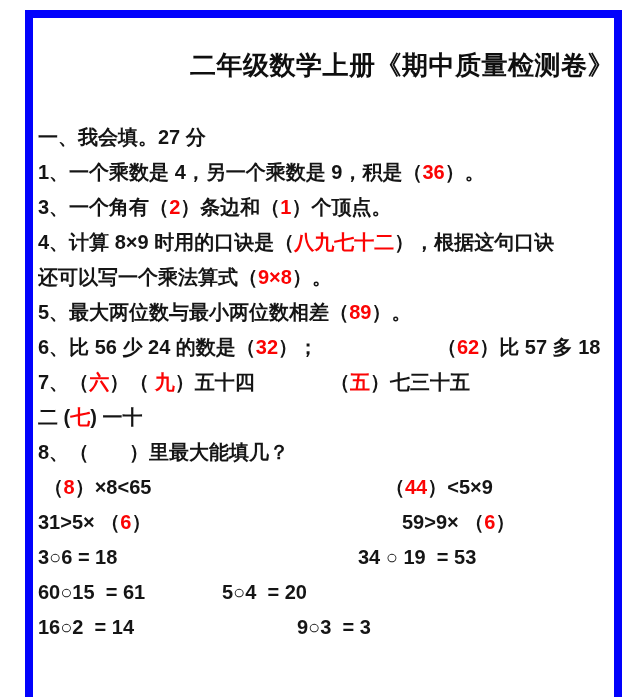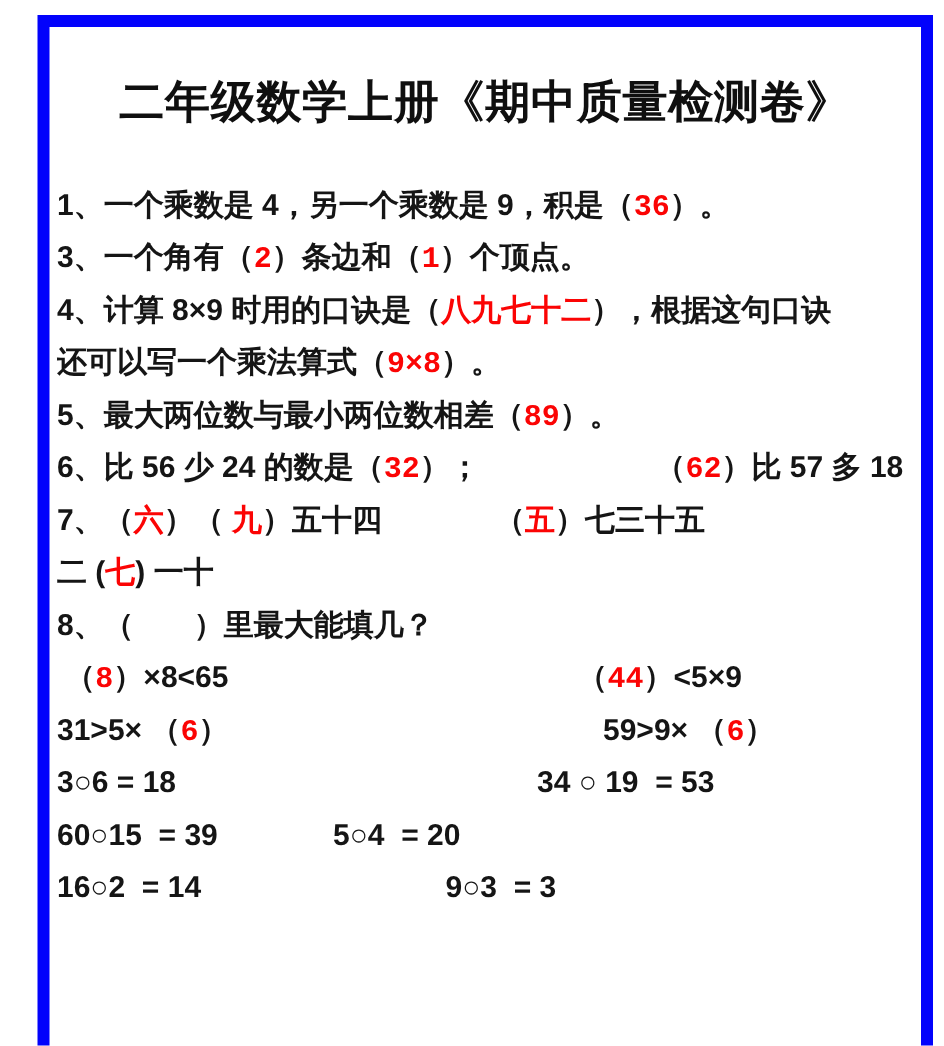--- a/index.html
+++ b/index.html
@@ -7,49 +7,50 @@
     width:629px;height:697px;overflow:hidden;background:#ffffff;
     font-family:"Liberation Sans","DejaVu Sans",sans-serif;
     font-weight:bold;color:#151515;position:relative;
   }
   .frame{
     position:absolute;left:25px;top:10px;width:581px;height:720px;
     border:8px solid #0202fc;background:#ffffff;box-sizing:content-box;
   }
   .title{
     position:absolute;left:33px;top:48px;width:581px;
-    text-align:center;font-size:30px;font-weight:bold;color:#0f0f0f;
+    text-align:right;font-size:26px;font-weight:bold;color:#0f0f0f;
     letter-spacing:0.5px;white-space:pre;
   }
   .lines{
     position:absolute;left:38px;top:120px;width:578px;
     font-size:20px;
   }
   .line{
     position:relative;height:35px;line-height:35px;white-space:pre;
   }
   .rcol{position:absolute;top:0;white-space:pre;}
-  .ans{color:#fb0404;font-family:Liberation Mono, monospace;}
+  .ans{color:#fb0404;}
   .txt{color:#151515;}
 </style>
 </head>
 <body>
 
 <div class="frame"></div>
 
 <div class="title">二年级数学上册《期中质量检测卷》</div>
 
 <div class="lines">
+    <div class="line"><span class="txt">一、我会填。27 分</span></div>
     <div class="line"><span class="txt">1、一个乘数是 4，另一个乘数是 9，积是（</span><span class="ans">36</span><span class="txt">）。</span></div>
     <div class="line"><span class="txt">3、一个角有（</span><span class="ans">2</span><span class="txt">）条边和（</span><span class="ans">1</span><span class="txt">）个顶点。</span></div>
     <div class="line"><span class="txt">4、计算 8×9 时用的口诀是（</span><span class="ans">八九七十二</span><span class="txt">），根据这句口诀</span></div>
     <div class="line"><span class="txt">还可以写一个乘法算式（</span><span class="ans">9×8</span><span class="txt">）。</span></div>
     <div class="line"><span class="txt">5、最大两位数与最小两位数相差（</span><span class="ans">89</span><span class="txt">）。</span></div>
     <div class="line"><span class="txt">6、比 56 少 24 的数是（</span><span class="ans">32</span><span class="txt">）；</span><span class="rcol" style="left: 399px;"><span class="txt">（</span><span class="ans">62</span><span class="txt">）比 57 多 18</span></span></div>
     <div class="line"><span class="txt">7、（</span><span class="ans">六</span><span class="txt">）（ </span><span class="ans">九</span><span class="txt">）五十四</span><span class="rcol" style="left: 292px;"><span class="txt">（</span><span class="ans">五</span><span class="txt">）七三十五</span></span></div>
     <div class="line"><span class="txt">二 (</span><span class="ans">七</span><span class="txt">) 一十</span></div>
     <div class="line"><span class="txt">8、（　　）里最大能填几？</span></div>
     <div class="line"><span class="txt"> （</span><span class="ans">8</span><span class="txt">）×8&lt;65</span><span class="rcol" style="left: 347px;"><span class="txt">（</span><span class="ans">44</span><span class="txt">）&lt;5×9</span></span></div>
     <div class="line"><span class="txt">31&gt;5× （</span><span class="ans">6</span><span class="txt">）</span><span class="rcol" style="left: 364px;"><span class="txt">59&gt;9× （</span><span class="ans">6</span><span class="txt">）</span></span></div>
     <div class="line"><span class="txt">3○6 = 18</span><span class="rcol" style="left: 284px; margin-left: 36px;"><span class="txt">34 ○ 19  = 53</span></span></div>
-    <div class="line"><span class="txt">60○15  = 39</span><span class="rcol" style="left: 184px;"><span class="txt">5○4  = 20</span></span></div>
+    <div class="line"><span class="txt">60○15  = 61</span><span class="rcol" style="left: 184px;"><span class="txt">5○4  = 20</span></span></div>
     <div class="line"><span class="txt">16○2  = 14</span><span class="rcol" style="left: 259px;"><span class="txt">9○3  = 3</span></span></div>
   </div>
 
 </body></html>

